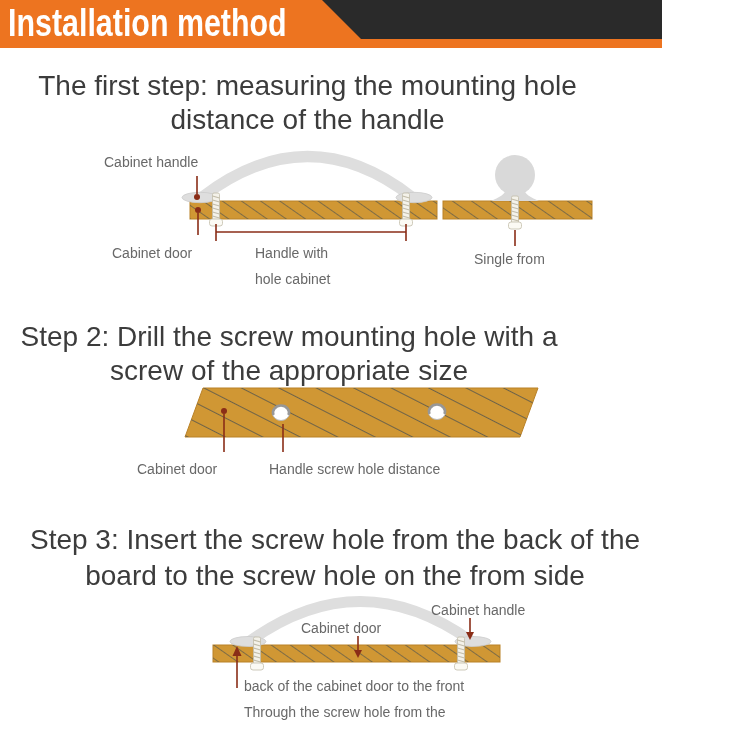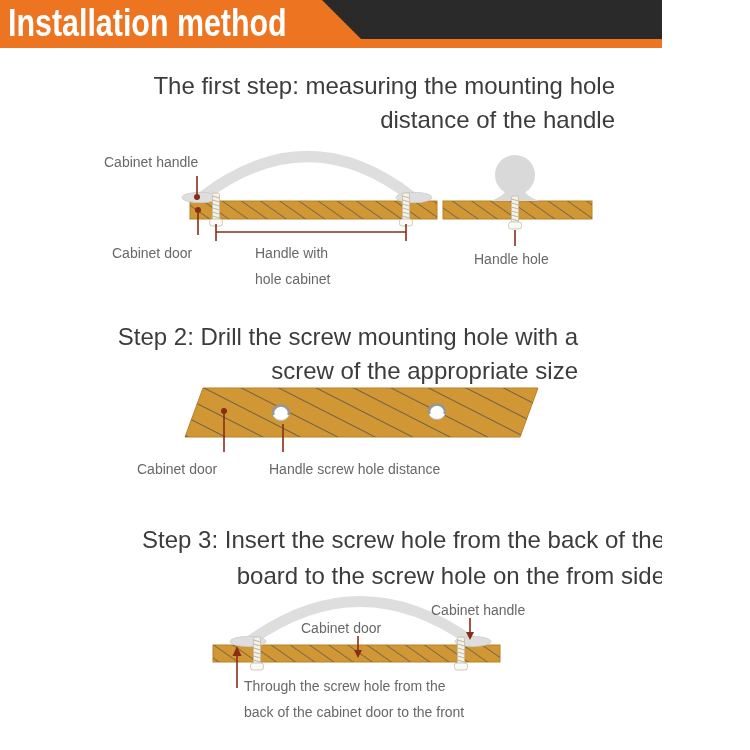--- a/index.html
+++ b/index.html
@@ -11,21 +11,21 @@
   }
   html,body{margin:0;padding:0;background:#ffffff}
   .page{position:relative;width:662px;height:750px;background:#ffffff;overflow:hidden;
         font-family:"Liberation Sans",sans-serif}
   .hdr{position:absolute;top:0;left:0;width:750px;height:48px;background:var(--header-bg)}
   .hdr-dark{position:absolute;top:0;right:0;width:428px;height:39px;background:var(--header-band);
         clip-path:polygon(0 0,100% 0,100% 100%,39px 100%)}
   .hdr-title{position:absolute;top:0;left:8px;margin:0;color:var(--header-text);
         font-size:38px;font-weight:bold;line-height:47px;white-space:nowrap;
         transform:scaleX(.8);transform-origin:0 50%}
-  .title{position:absolute;text-align:right;color:var(--title-text);font-size:24px;line-height:34px}
+  .title{position:absolute;text-align:center;color:var(--title-text);font-size:28px;line-height:34px}
   .title div{white-space:nowrap}
   .t1{top:69px;left:0;width:615px}
   .t2{top:320px;left:0;width:578px}
   .t3{top:522px;left:5px;width:660px;line-height:36px}
   .lbl{position:absolute;color:var(--label-text);font-size:14px;line-height:26px;white-space:nowrap}
   .l-ch1{left:104px;top:149px}
   .l-cd1{left:112px;top:240px}
   .l-hs1{left:255px;top:240px}
   .l-sh1{left:474px;top:246px}
   .l-cd2{left:137px;top:456px}
@@ -104,21 +104,21 @@
       <line x1="515" y1="90" x2="515" y2="106"></line>
     </g>
   </svg>
 
   <div class="lbl l-ch1">Cabinet handle</div>
   <div class="lbl l-cd1">Cabinet door</div>
   <div class="lbl l-hs1">
     <div>Handle with</div>
     <div>hole cabinet</div>
   </div>
-  <div class="lbl l-sh1">Handle hole</div>
+  <div class="lbl l-sh1">Single from</div>
 
   <div class="title t2">
     <div>Step 2: Drill the screw mounting hole with a</div>
     <div>screw of the appropriate size</div>
   </div>
 
   <svg class="fig f2" width="750" height="80" viewBox="0 0 750 80">
     <g>
       <polygon points="185,57 203,8 538,8 520,57" style="fill:var(--board-fill);stroke:var(--board-edge)" stroke-width="1"></polygon>
       <polygon points="185,57 203,8 538,8 520,57" fill="url(#hB)"></polygon>
@@ -163,17 +163,17 @@
       <line x1="470" y1="28" x2="470" y2="43"></line>
       <polygon points="466,42 474,42 470,50" stroke="none"></polygon>
       <line x1="237" y1="98" x2="237" y2="64"></line>
       <polygon points="232.5,66 241.5,66 237,56" stroke="none"></polygon>
     </g>
   </svg>
 
   <div class="lbl l-cd3">Cabinet door</div>
   <div class="lbl l-ch3">Cabinet handle</div>
   <div class="lbl l-th3">
+    <div>back of the cabinet door to the front</div>
     <div>Through the screw hole from the</div>
-    <div>back of the cabinet door to the front</div>
   </div>
 
 </div>
 
 </body></html>

